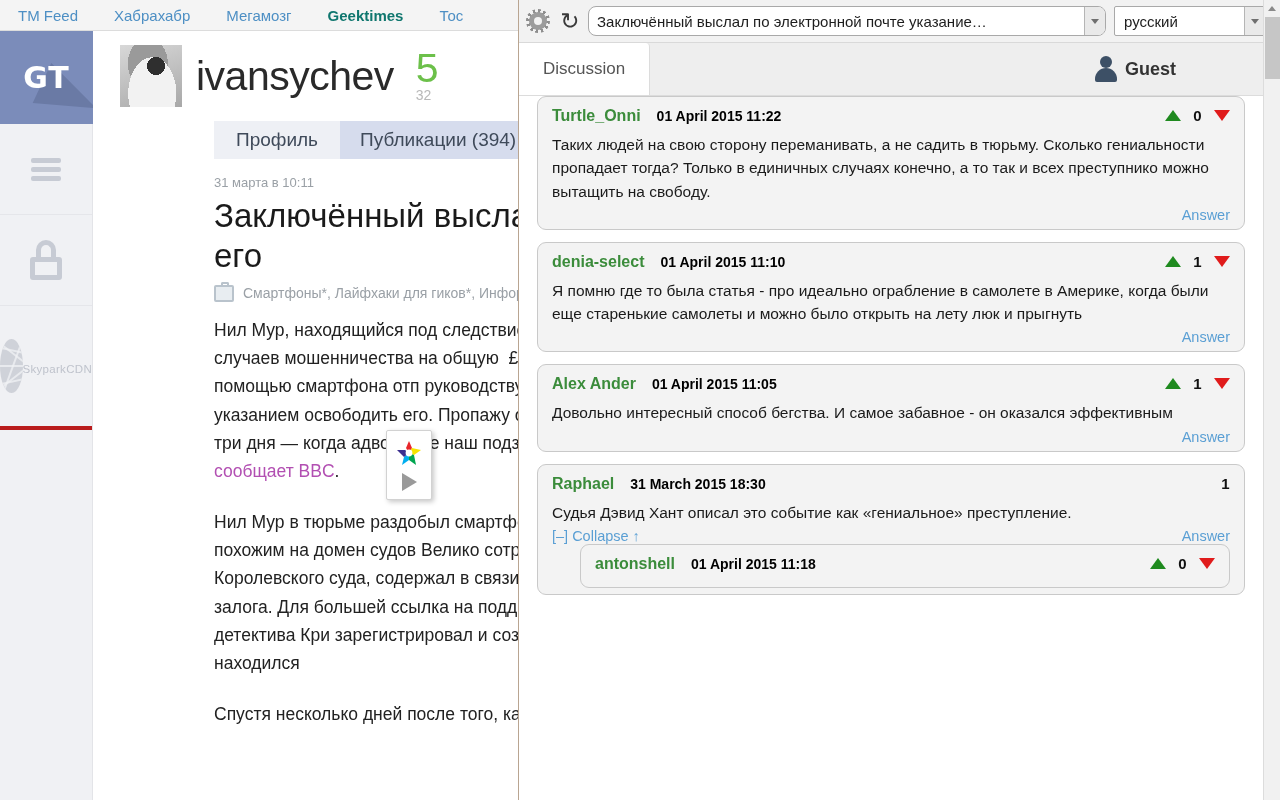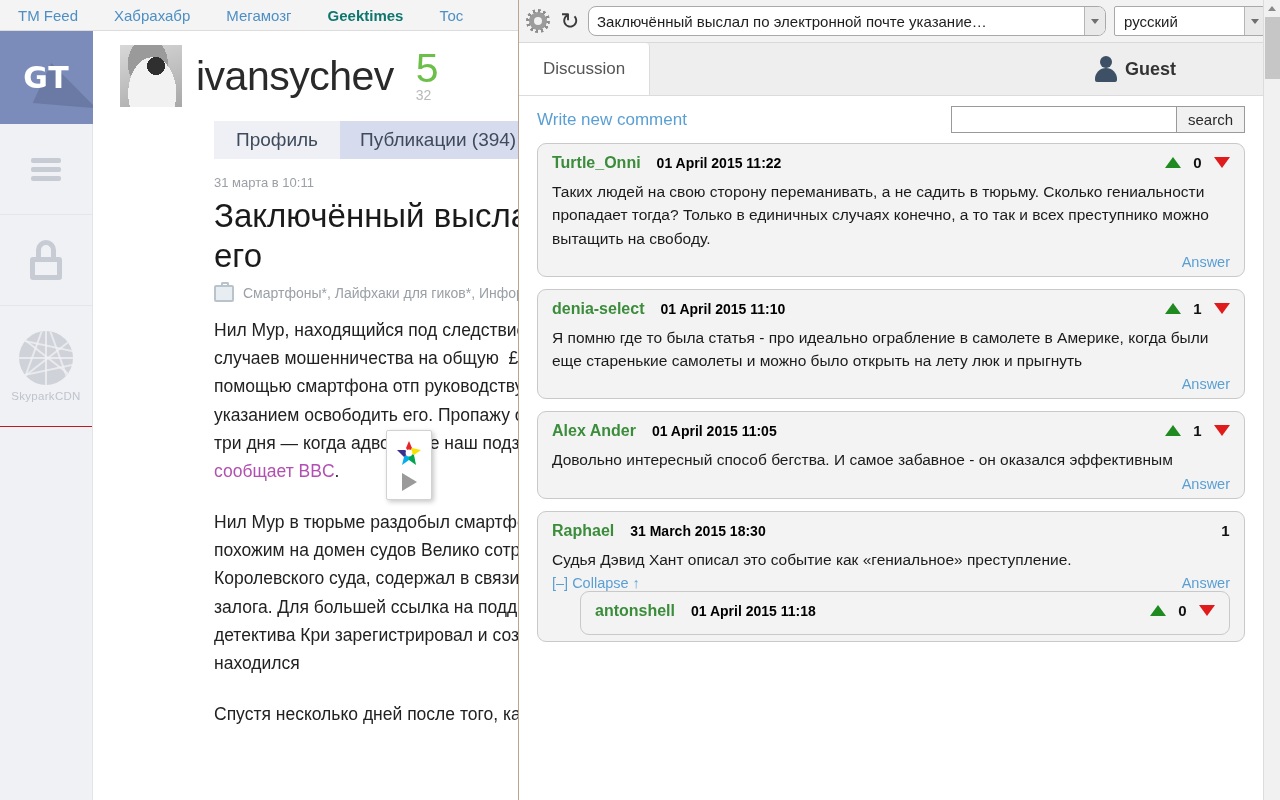--- a/index.html
+++ b/index.html
@@ -69,22 +69,22 @@
   .lock-icon .shackle {
     position: absolute; left: 8px; top: 0; width: 20px; height: 20px;
     border: 5px solid #c7cbd4; border-bottom: none;
     border-radius: 12px 12px 0 0; box-sizing: border-box;
   }
   .lock-icon .body {
     position: absolute; left: 2px; top: 17px; width: 32px; height: 23px;
     border: 5px solid #c7cbd4; border-radius: 3px; box-sizing: border-box;
     background: #f0f1f4;
   }
-  .cdn-cell { height: 120px; border-bottom: 1px solid #b91c1c;
-    display:flex; flex-direction: column; align-items:center; justify-content:center; }
+  .cdn-cell { height: 120px; border-bottom: 4px solid #b91c1c;
+    display:flex; flex-direction: row; align-items:center; justify-content:center; }
   .cdn-globe {
     width: 54px; height: 54px; border-radius: 50%;
     background: #cfd2d9;
     position: relative; overflow: hidden;
   }
   .cdn-globe .l {
     position:absolute; background:#f0f1f4; opacity:.75;
   }
   .cdn-label { margin-top: 5px; font-size: 11.5px; color: #bfc3cc; letter-spacing: .3px; }
 
@@ -399,27 +399,20 @@
       <div class="guest">
         <span class="person">
           <span class="head"></span>
             <span class="torso"></span>
         </span>
         <span class="gname">Guest</span>
       </div>
     </div>
 
     <div class="disc-body">
-      <div class="cmd-row">
-        <a href="#" class="newcomment">Write new comment</a>
-        <div class="searchbox">
-          <input class="search-input" type="text" placeholder="" style="">
-          <button class="search-btn">search</button>
-        </div>
-      </div>
 
       <div class="comment">
         <div class="c-head">
           <span class="c-user">Turtle_Onni</span>
           <span class="c-date">01 April 2015 11:22</span>
           <span class="c-votes">
             <span class="up"></span>
             <span class="score">0</span>
             <span class="down"></span>
           </span>

